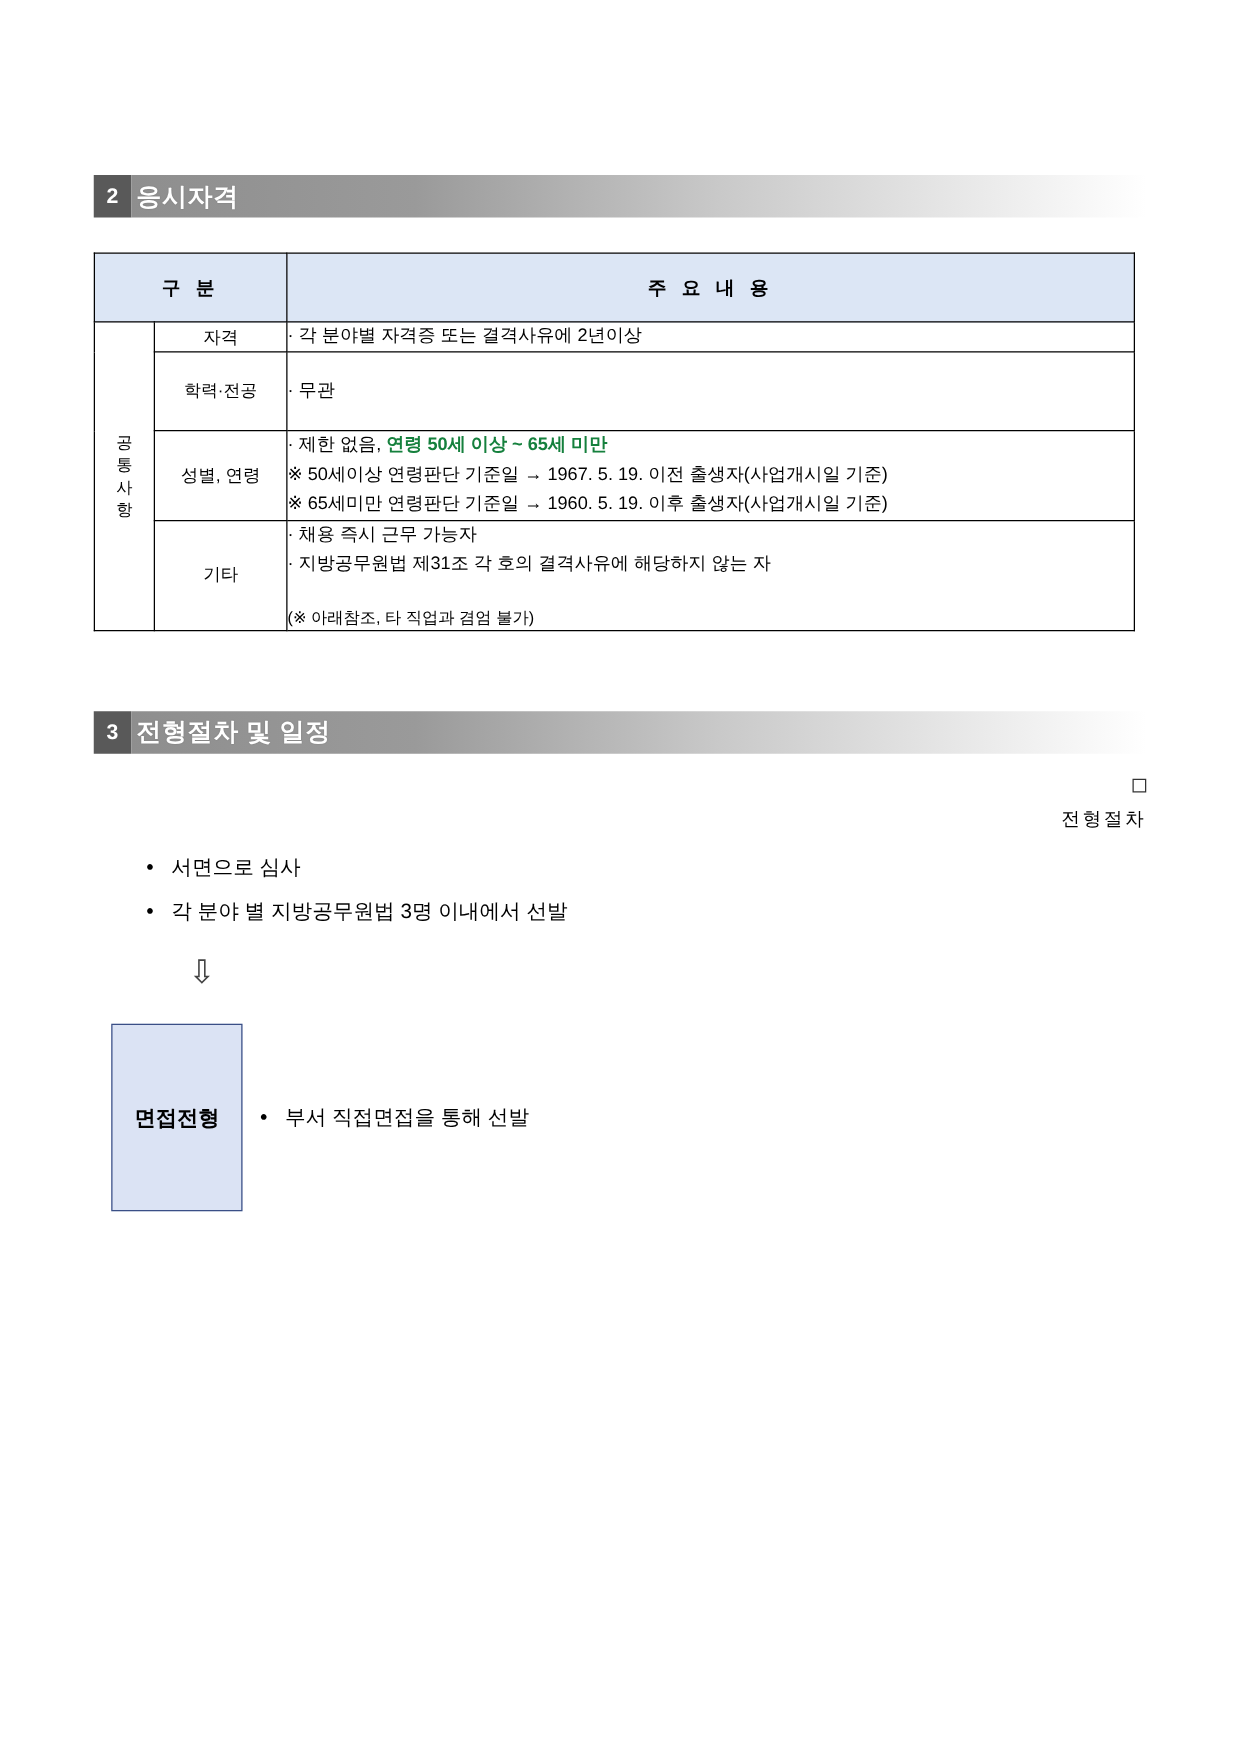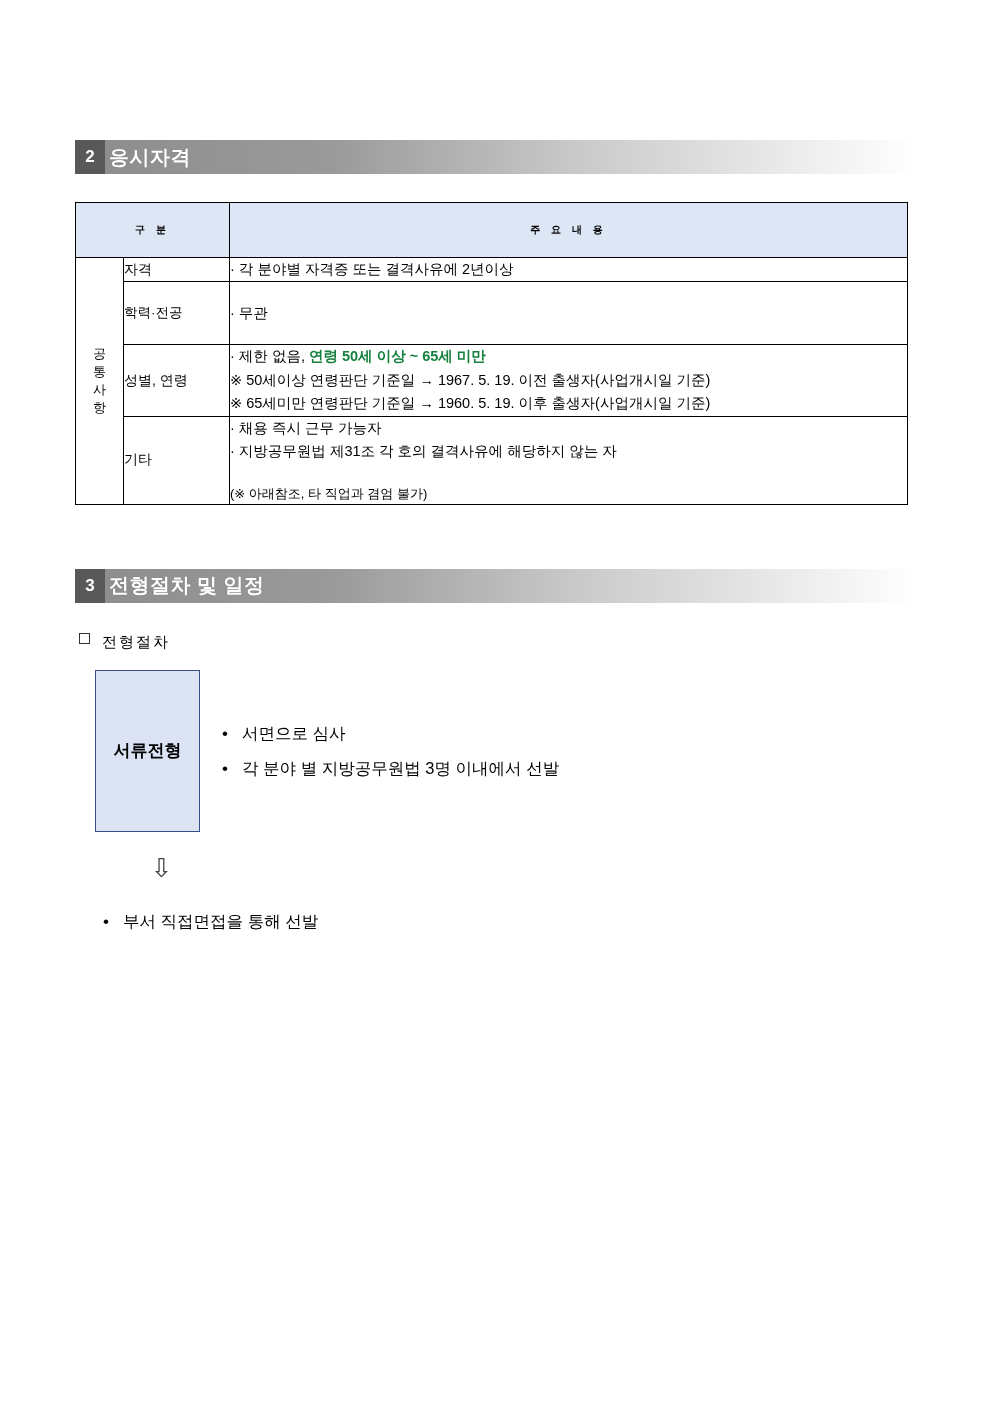--- a/index.html
+++ b/index.html
@@ -65,64 +65,65 @@
     table-layout: fixed;
   }
   table.qual th, table.qual td {
     border: 1px solid #000000;
     vertical-align: middle;
     padding: 0;
   }
   .th-head {
     background: #dce6f5;
     text-align: center;
-    font-size: 10px;
+    font-size: 15px;
     font-weight: bold;
     height: 54px;
     letter-spacing: 4px;
   }
   .col-vert {
     width: 48px;
     text-align: center;
     font-size: 13px;
     line-height: 1.35;
     background: #ffffff;
   }
   .col-vert .vtext {
     display: inline-block;
     line-height: 1.4;
   }
   .col-div {
     width: 106px;
-    text-align: left;
+    text-align: center;
     font-size: 14px;
   }
   .col-body {
     padding: 10px 14px 10px 12px;
     font-size: 14.5px;
     line-height: 1.62;
   }
   .col-body .line { white-space: nowrap; }
   .red-bold {
     color: #15803d;
     font-weight: bold;
   }
   .small-note {
     font-size: 13px;
     margin-top: 19px;
   }
 
   
   .sub-label {
-    margin-top: 30px;
+    margin-top: 20px;
     font-size: 15px;
     display: flex;
-    align-items: flex-start;
+    align-items: flex-end;
     gap: 12px;
     padding-left: 4px;
+    flex-direction: column;
   }
   .sq {
     display: inline-block;
     width: 11px;
     height: 11px;
     border: 1px solid #333;
     box-sizing: border-box;
   }
   .sub-label-text { letter-spacing: 2px; }
 
@@ -246,36 +247,36 @@
       <span class="section-title">전형절차 및 일정</span>
     </div>
   </div>
 
   <div class="sub-label">
     <span class="sq"></span>
     <span class="sub-label-text">전형절차</span>
   </div>
 
   <div class="step step1">
-    <div class="step-box">서류전형</div>
     <div class="step-list">
       <div class="bullet-row">
         <span class="dot">•</span>
         <span class="txt">서면으로 심사</span>
       </div>
       <div class="bullet-row">
         <span class="dot">•</span>
         <span class="txt">각 분야 별 지방공무원법 3명 이내에서 선발</span>
       </div>
     </div>
   </div>
 
   <div class="arrow-wrap arrow-indent">⇩</div>
 
   <div class="step step2" style="margin-top:24px;">
+    <div class="step-box small">면접전형</div>
     <div class="step-list" style="padding-left:14px;">
       <div class="bullet-row">
         <span class="dot">•</span>
         <span class="txt">부서 직접면접을 통해 선발</span>
       </div>
     </div>
   </div>
 
 </div>
 

